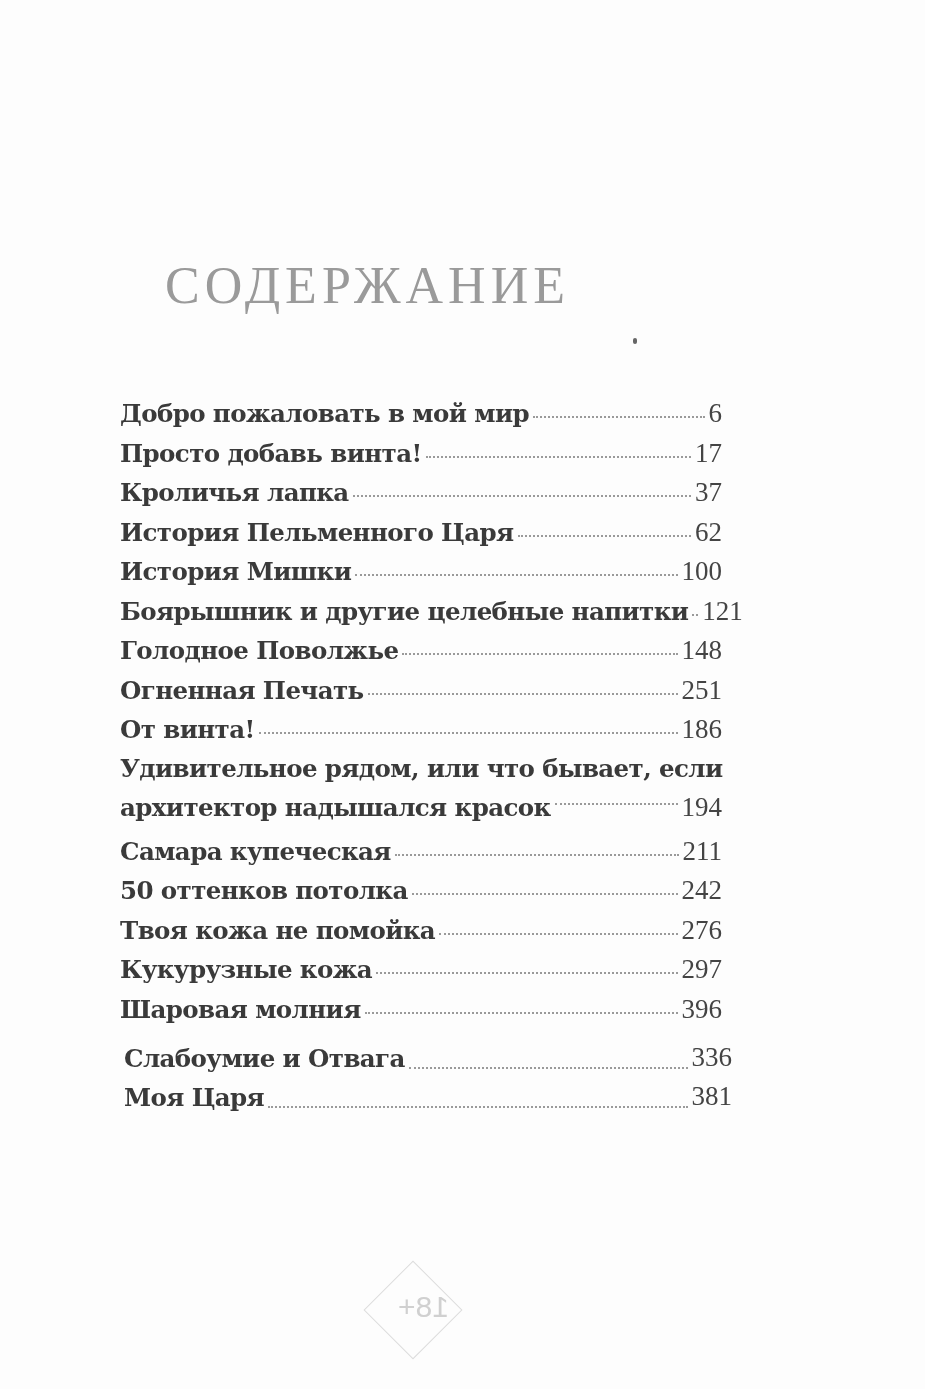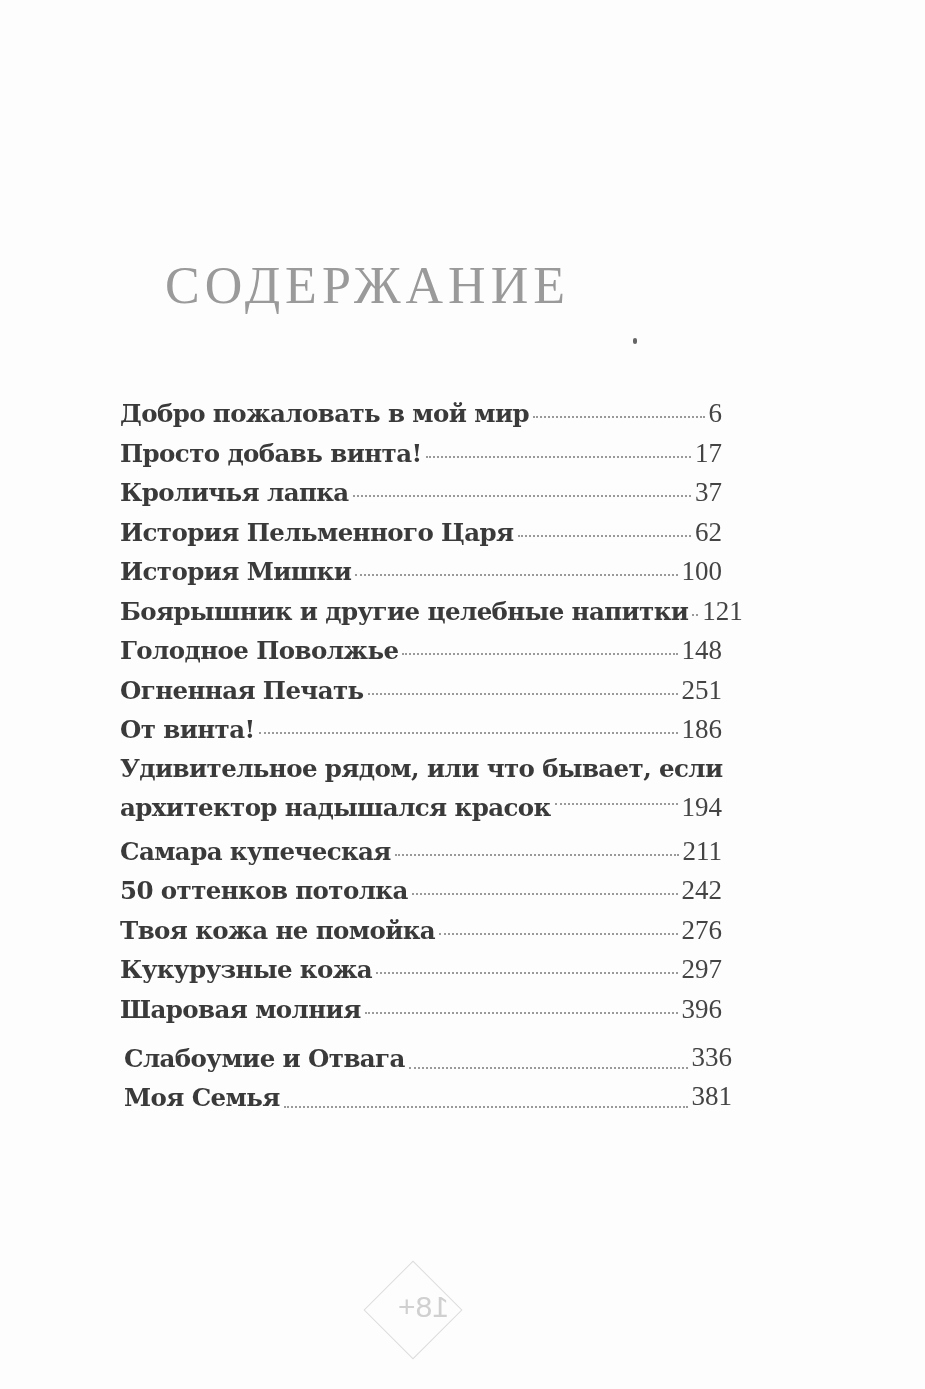--- a/index.html
+++ b/index.html
@@ -126,21 +126,21 @@
       <span class="label">Шаровая молния</span>
       <span class="dots"></span>
       <span class="page-num">396</span>
     </div>
     <div class="row shift">
       <span class="label">Слабоумие и Отвага</span>
       <span class="dots"></span>
       <span class="page-num">336</span>
     </div>
     <div class="row shift">
-      <span class="label">Моя Семья</span>
+      <span class="label">Моя Царя</span>
       <span class="dots"></span>
       <span class="page-num">381</span>
     </div>
   </div>
 
   <div class="badge"></div>
   <div class="badge-text">18+</div>
 
 </div>
 

